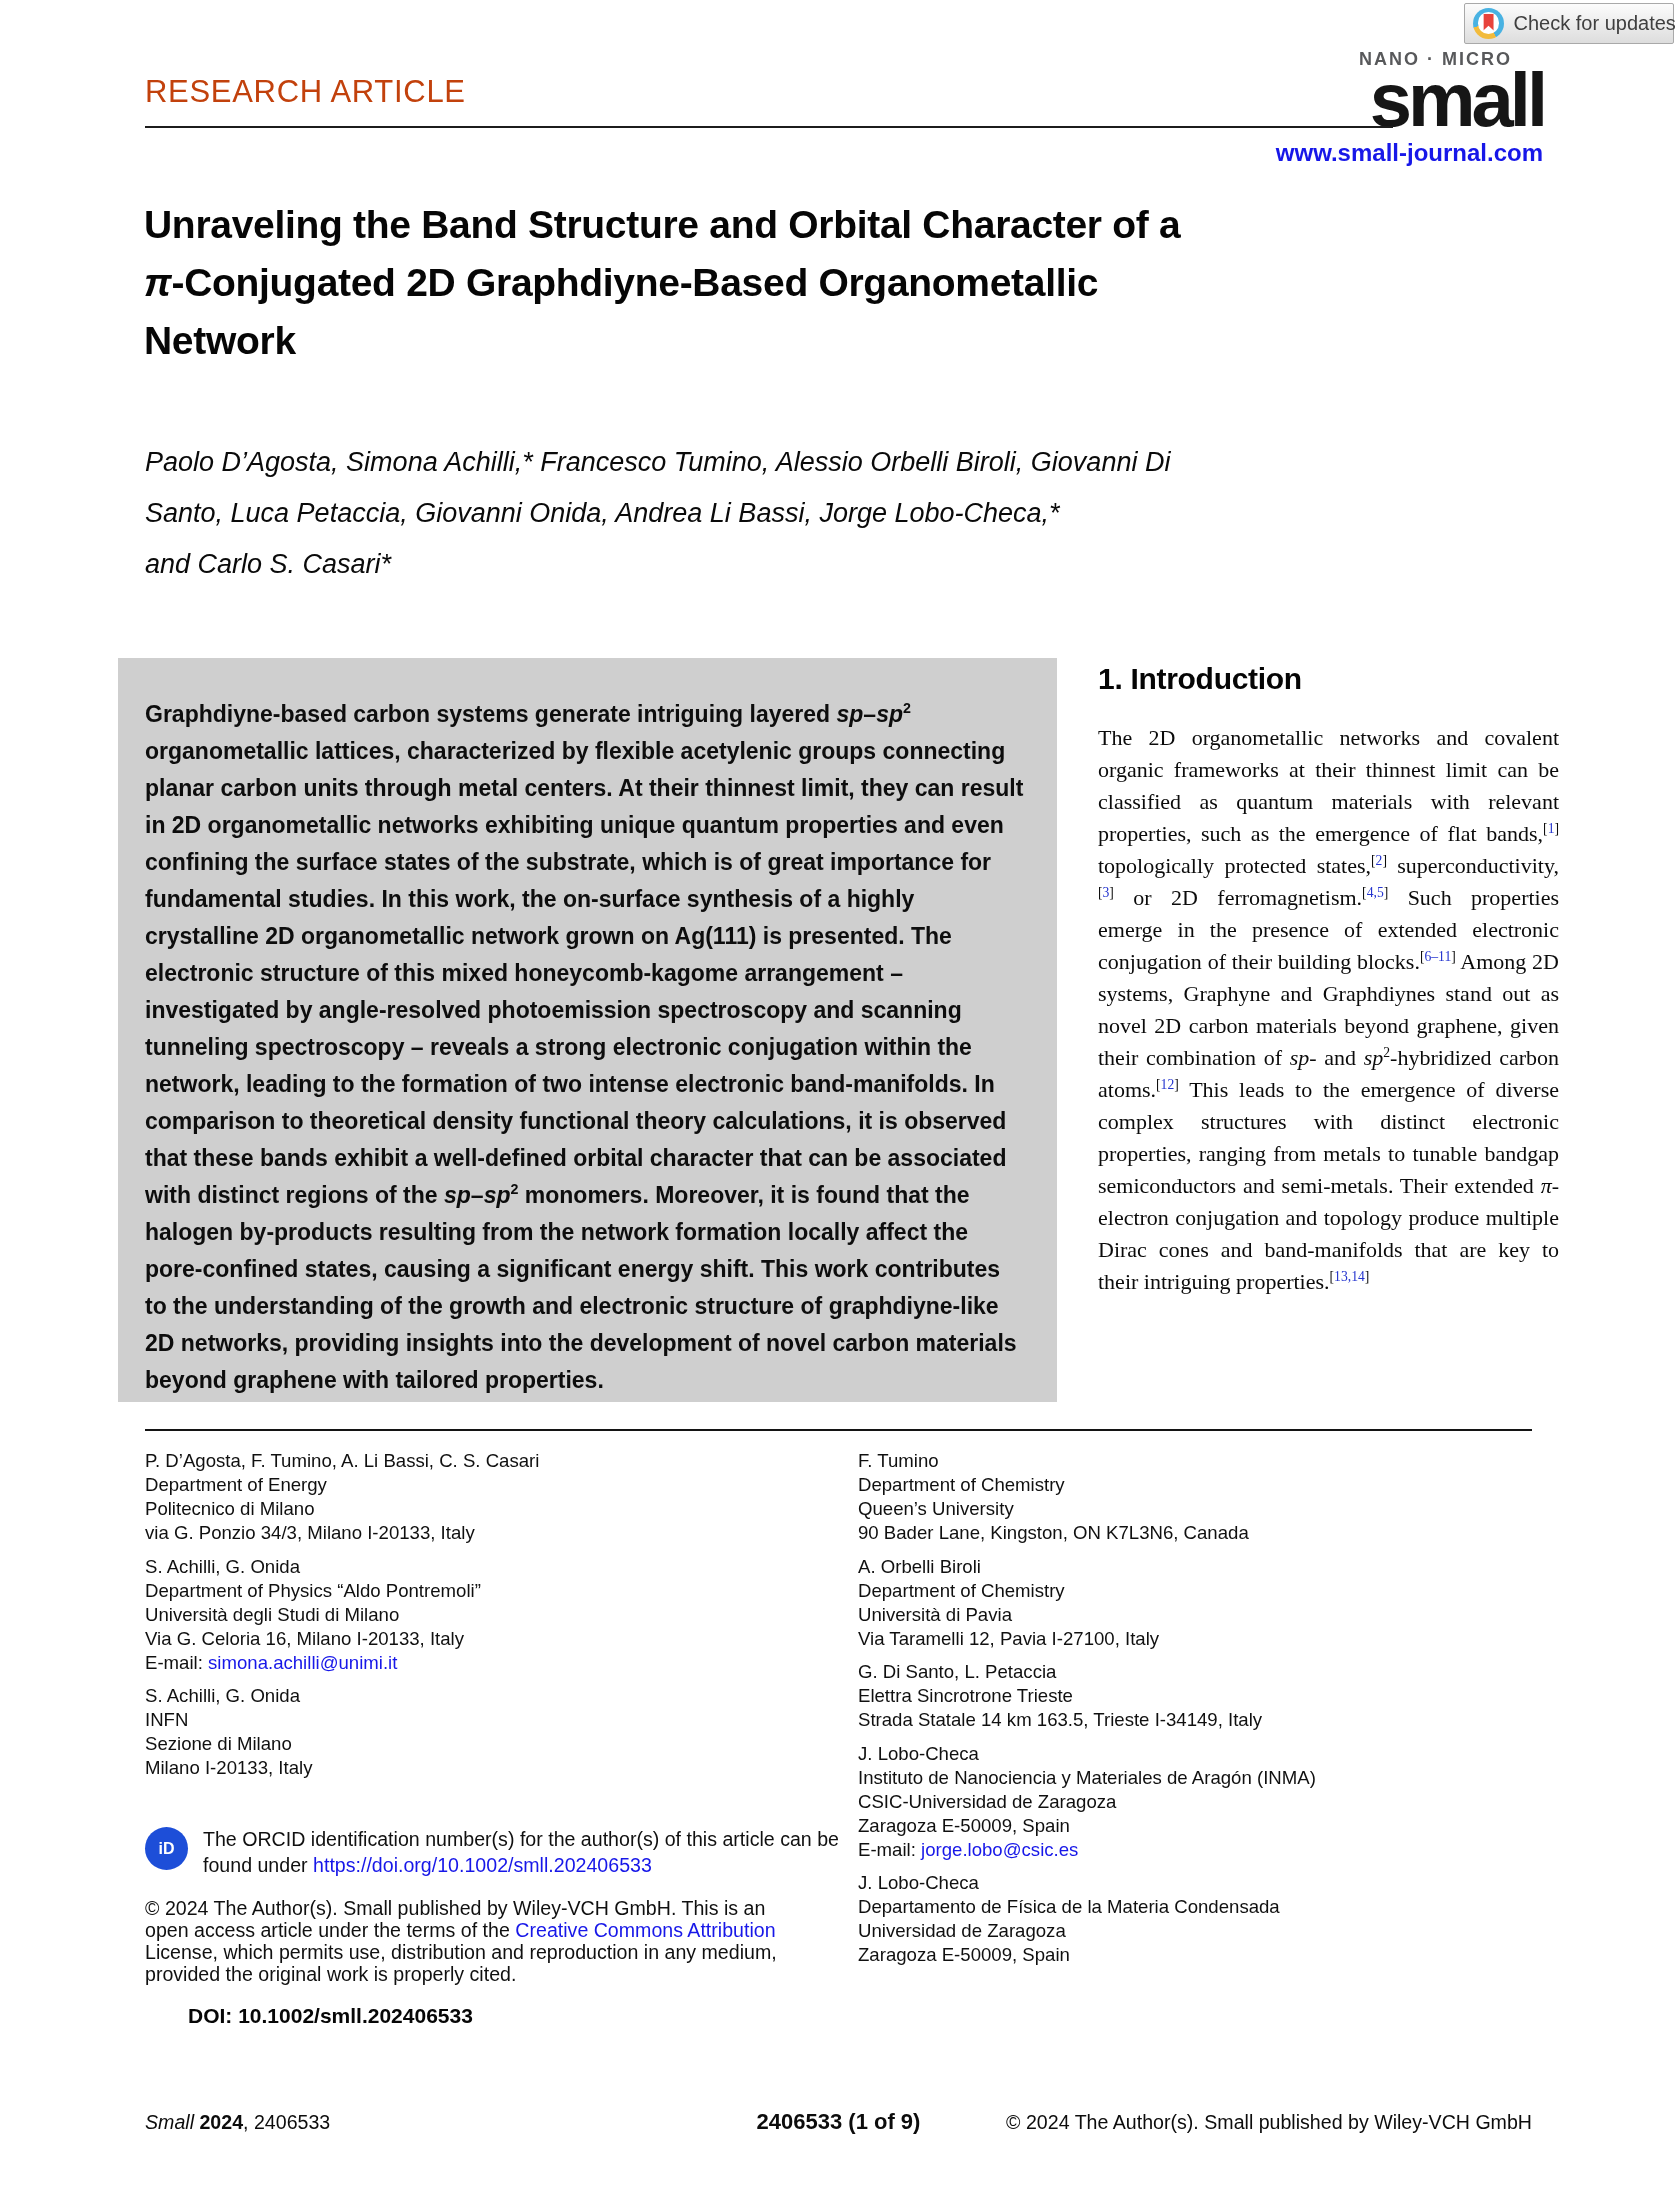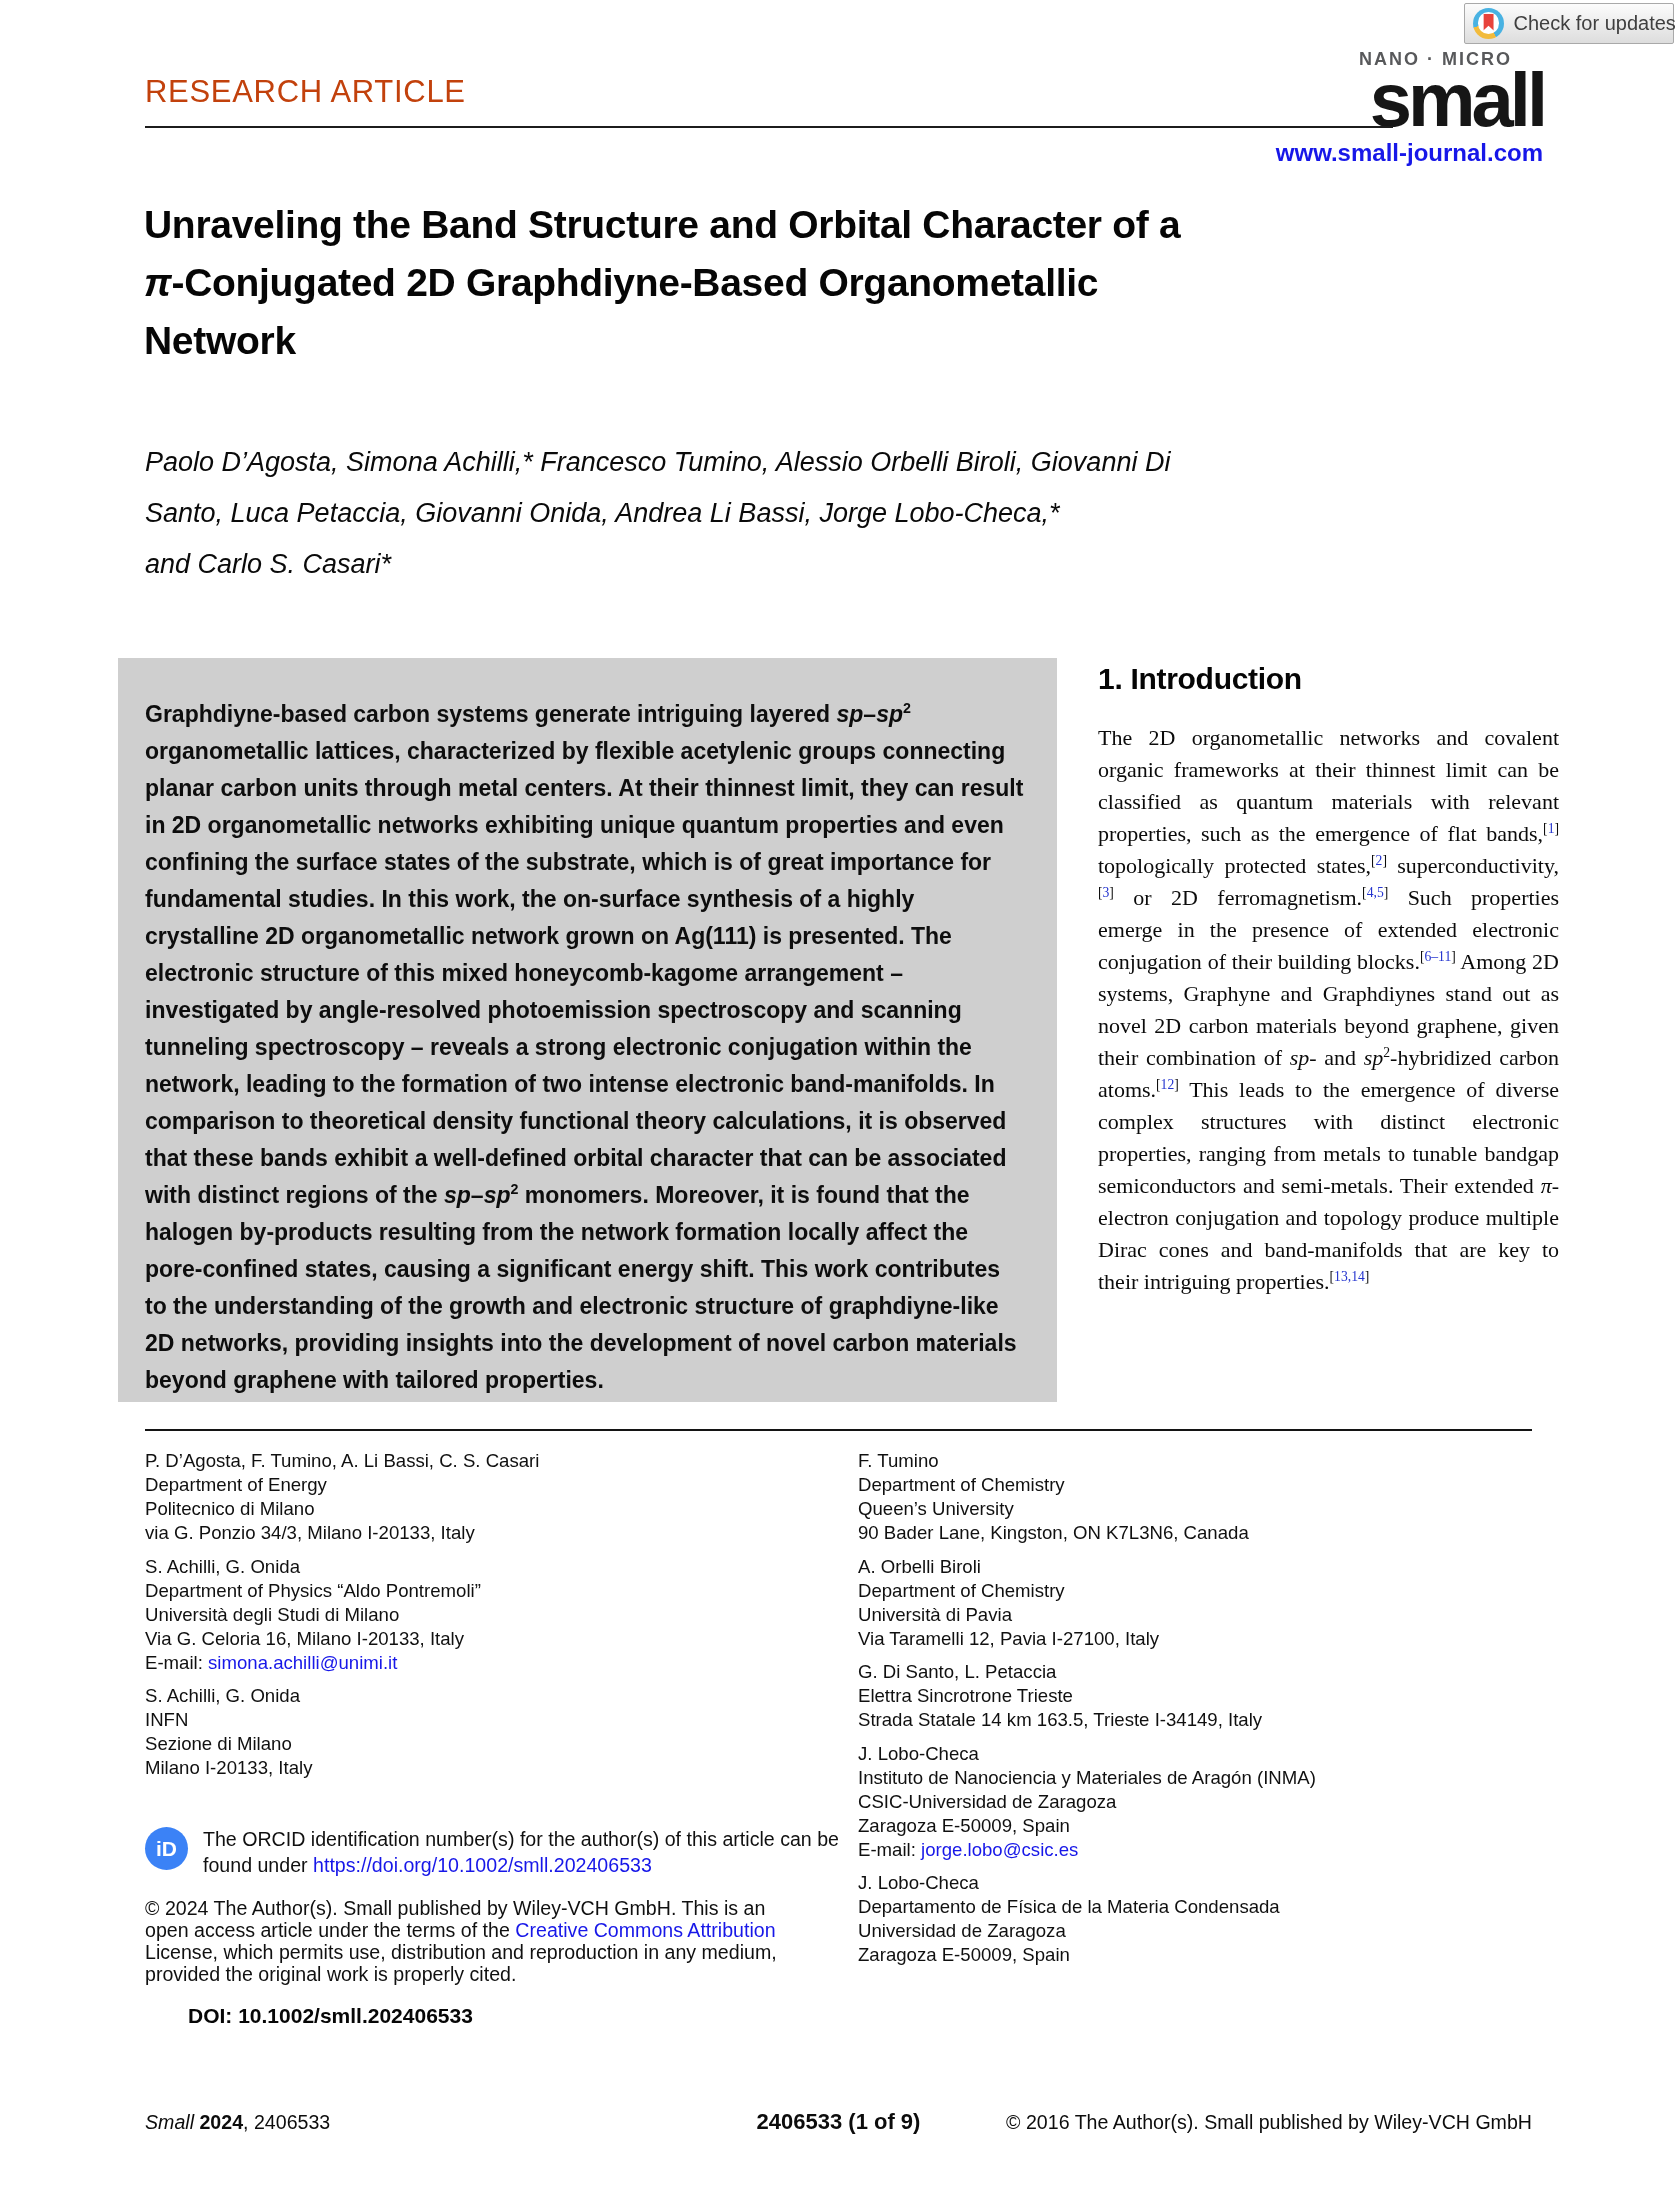--- a/index.html
+++ b/index.html
@@ -52,22 +52,22 @@
   .affil-rule { position:absolute; left:145px; top:1429px; width:1387px; border-top:2.7px solid #141414; }
   .affil-col { position:absolute; top:1449px; font-size:18.6px; line-height:24px; color:#101010; }
   .affil-col.left  { left:145px;  width:683px; }
   .affil-col.right { left:858px; width:687px; }
   .affil-block { margin-bottom:9.5px; }
   .link { color:#1717e8; cursor:pointer; }
 
   
   .orcid { position:absolute; left:145px; top:1826px; width:727px; display:flex; gap:15px;
            font-size:19.6px; line-height:26px; color:#101010; }
-  .orcid-badge { flex:0 0 auto; width:43px; height:43px; border-radius:50%; background:#3b82f6;
-                 color:#ffffff; font-weight:bold; font-size:21px; display:flex; align-items:center;
+  .orcid-badge { flex:0 0 auto; width:43px; height:43px; border-radius:50%; background:#1d4ed8;
+                 color:#ffffff; font-weight:bold; font-size:16px; display:flex; align-items:center;
                  justify-content:center; margin-top:1.4px; }
 
   
   .copyright { position:absolute; left:145px; top:1897px; width:641px; font-size:19.6px; line-height:22px; color:#101010; }
   .doi { position:absolute; left:145px; top:2004px; font-size:21px; font-weight:bold; color:#060606;margin-left:43px; }
 
   
   .footer { position:absolute; left:145px; top:2109px; width:1387px; display:flex; align-items:baseline; font-size:19.6px; color:#0c0c0c; }
   .f-left { flex:1; }
   .f-center { flex:0 0 auto; font-weight:bold; font-size:22px; white-space:nowrap; }
@@ -168,17 +168,17 @@
     <span class="orcid-text"><span>The ORCID identification number(s) for the author(s) of this article can be found under </span><span class="link">https://doi.org/10.1002/smll.202406533</span></span>
   </div>
 
   <p class="copyright">© 2024 The Author(s). Small published by Wiley-VCH GmbH. This is an open access article under the terms of the <span class="link">Creative Commons Attribution</span> License, which permits use, distribution and reproduction in any medium, provided the original work is properly cited.</p>
 
   <div class="doi">DOI: 10.1002/smll.202406533</div>
 
   <div class="footer">
     <span class="f-left"><i>Small</i> <b>2024</b>, 2406533</span>
     <span class="f-center">2406533 (1 of 9)</span>
-    <span class="f-right">© 2016 The Author(s). Small published by Wiley-VCH GmbH</span>
+    <span class="f-right">© 2024 The Author(s). Small published by Wiley-VCH GmbH</span>
   </div>
 
 </div>
 
 
 </body></html>

